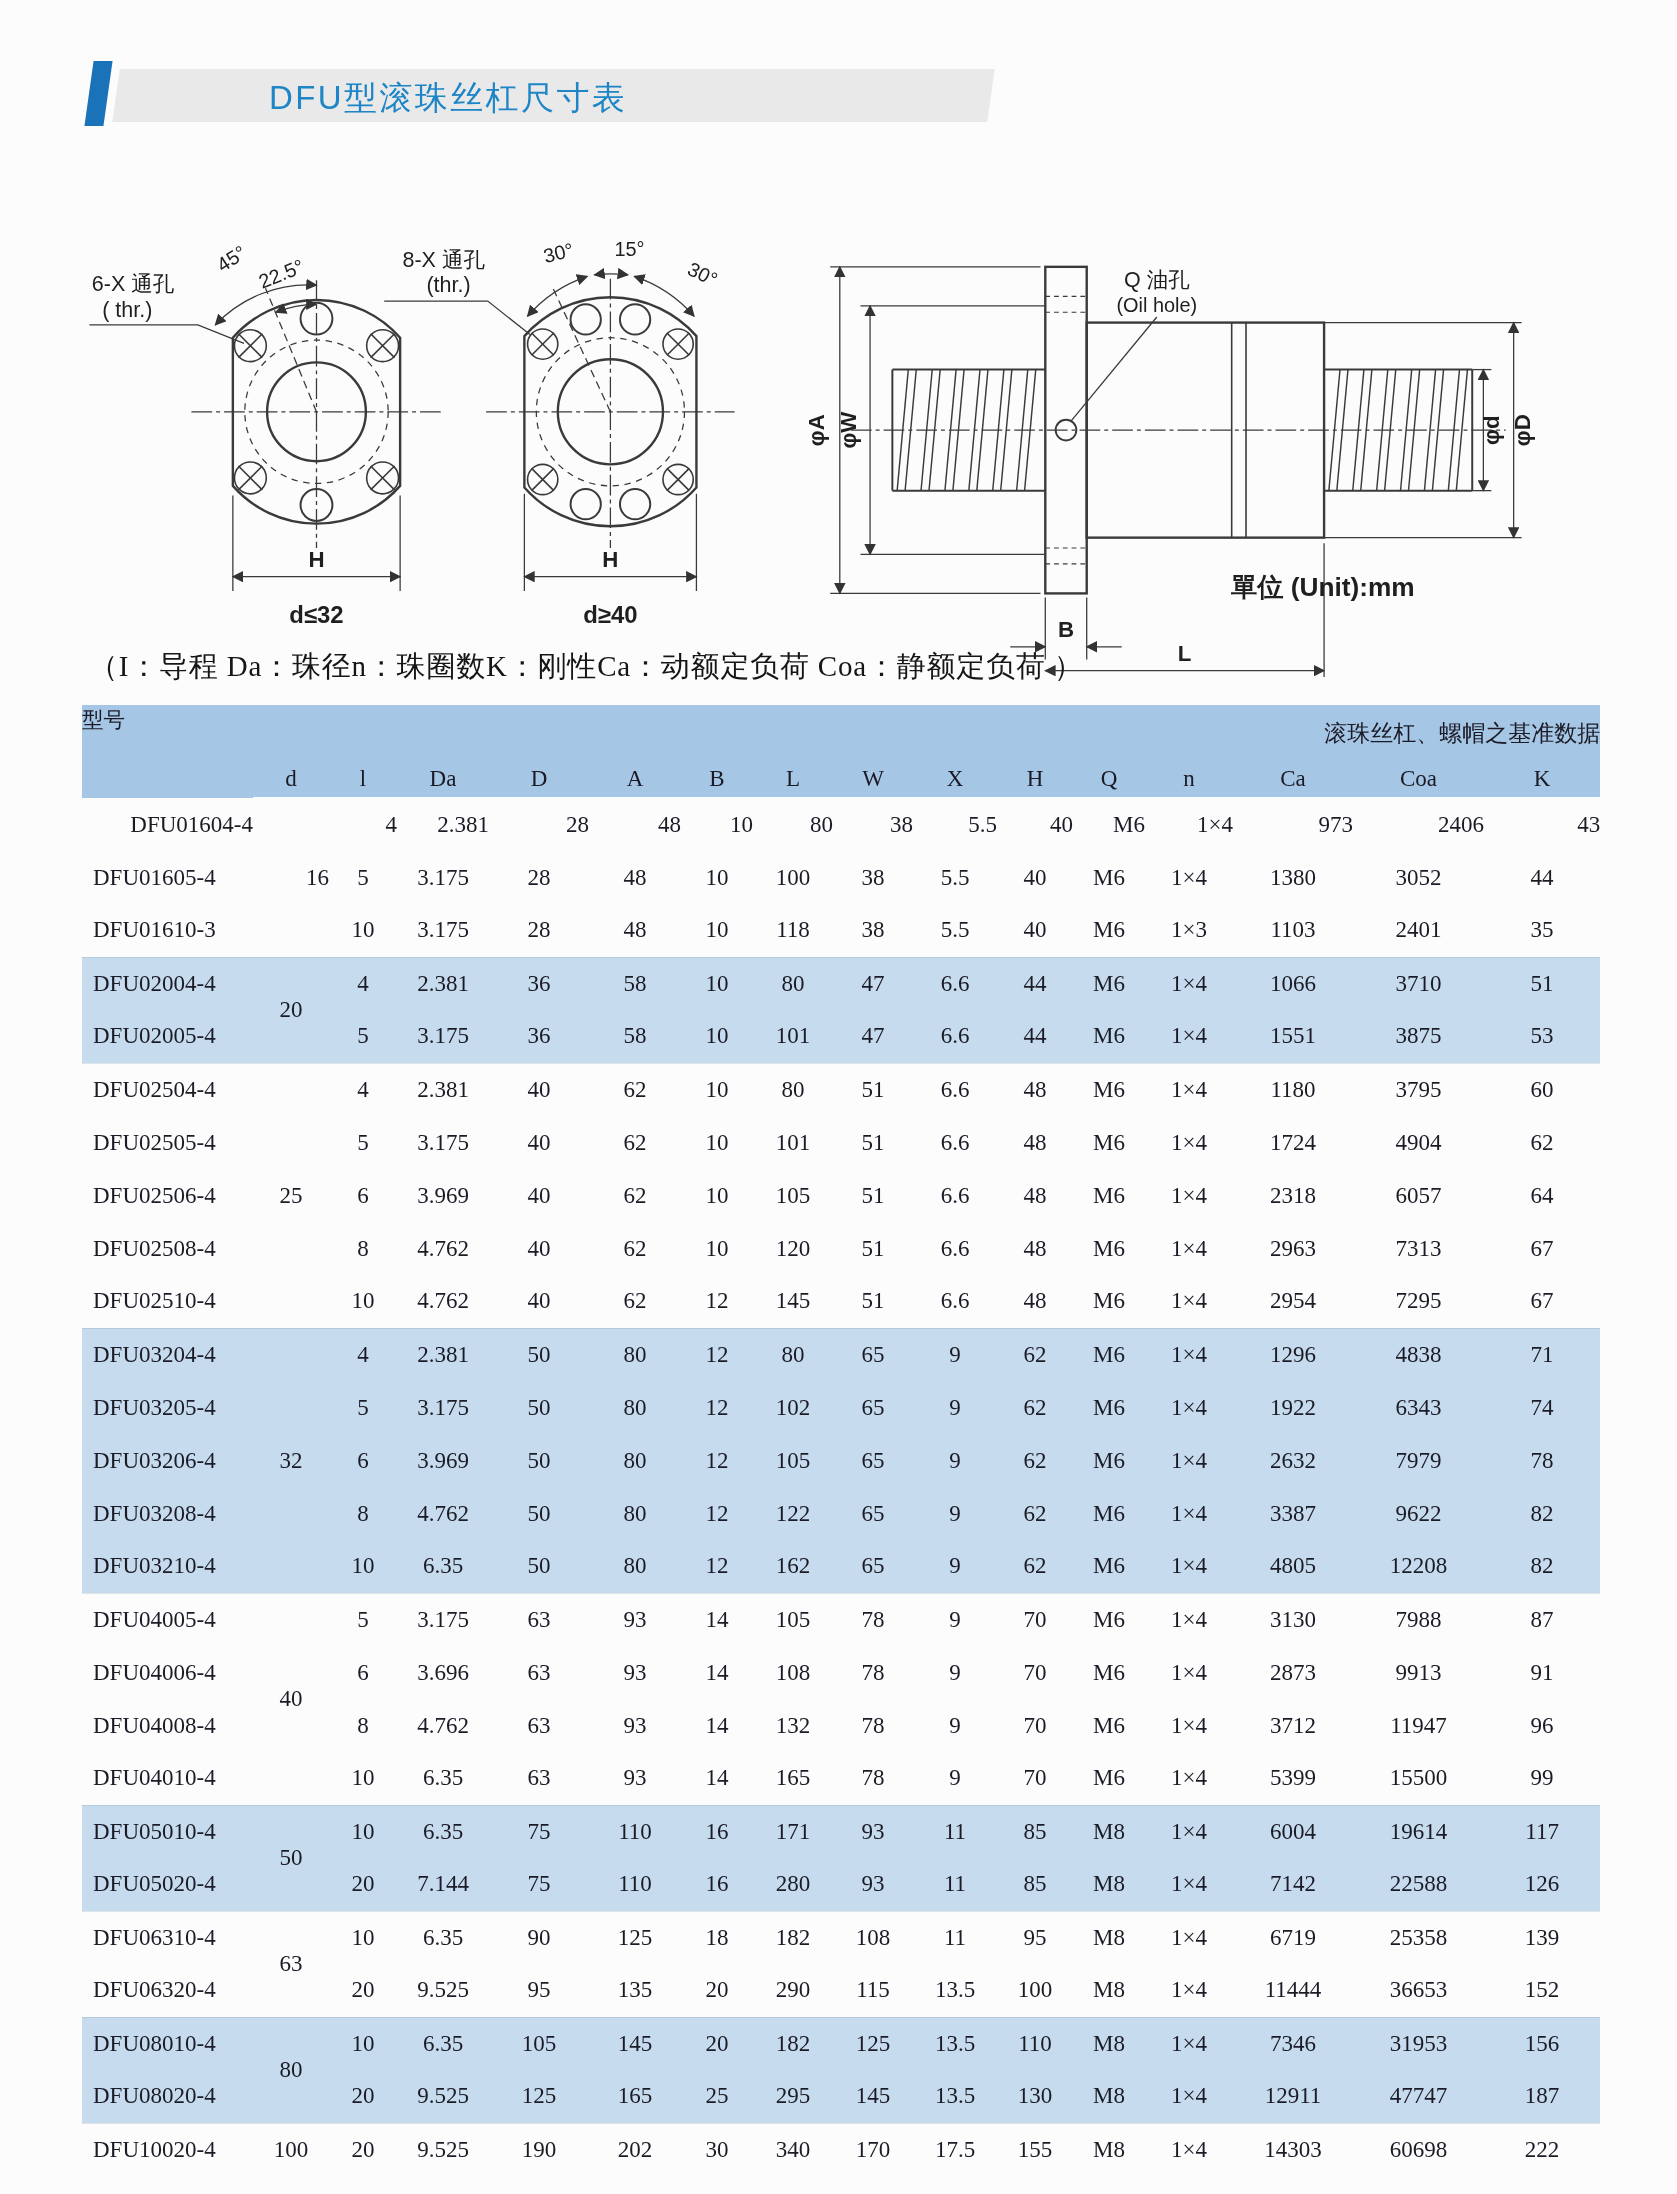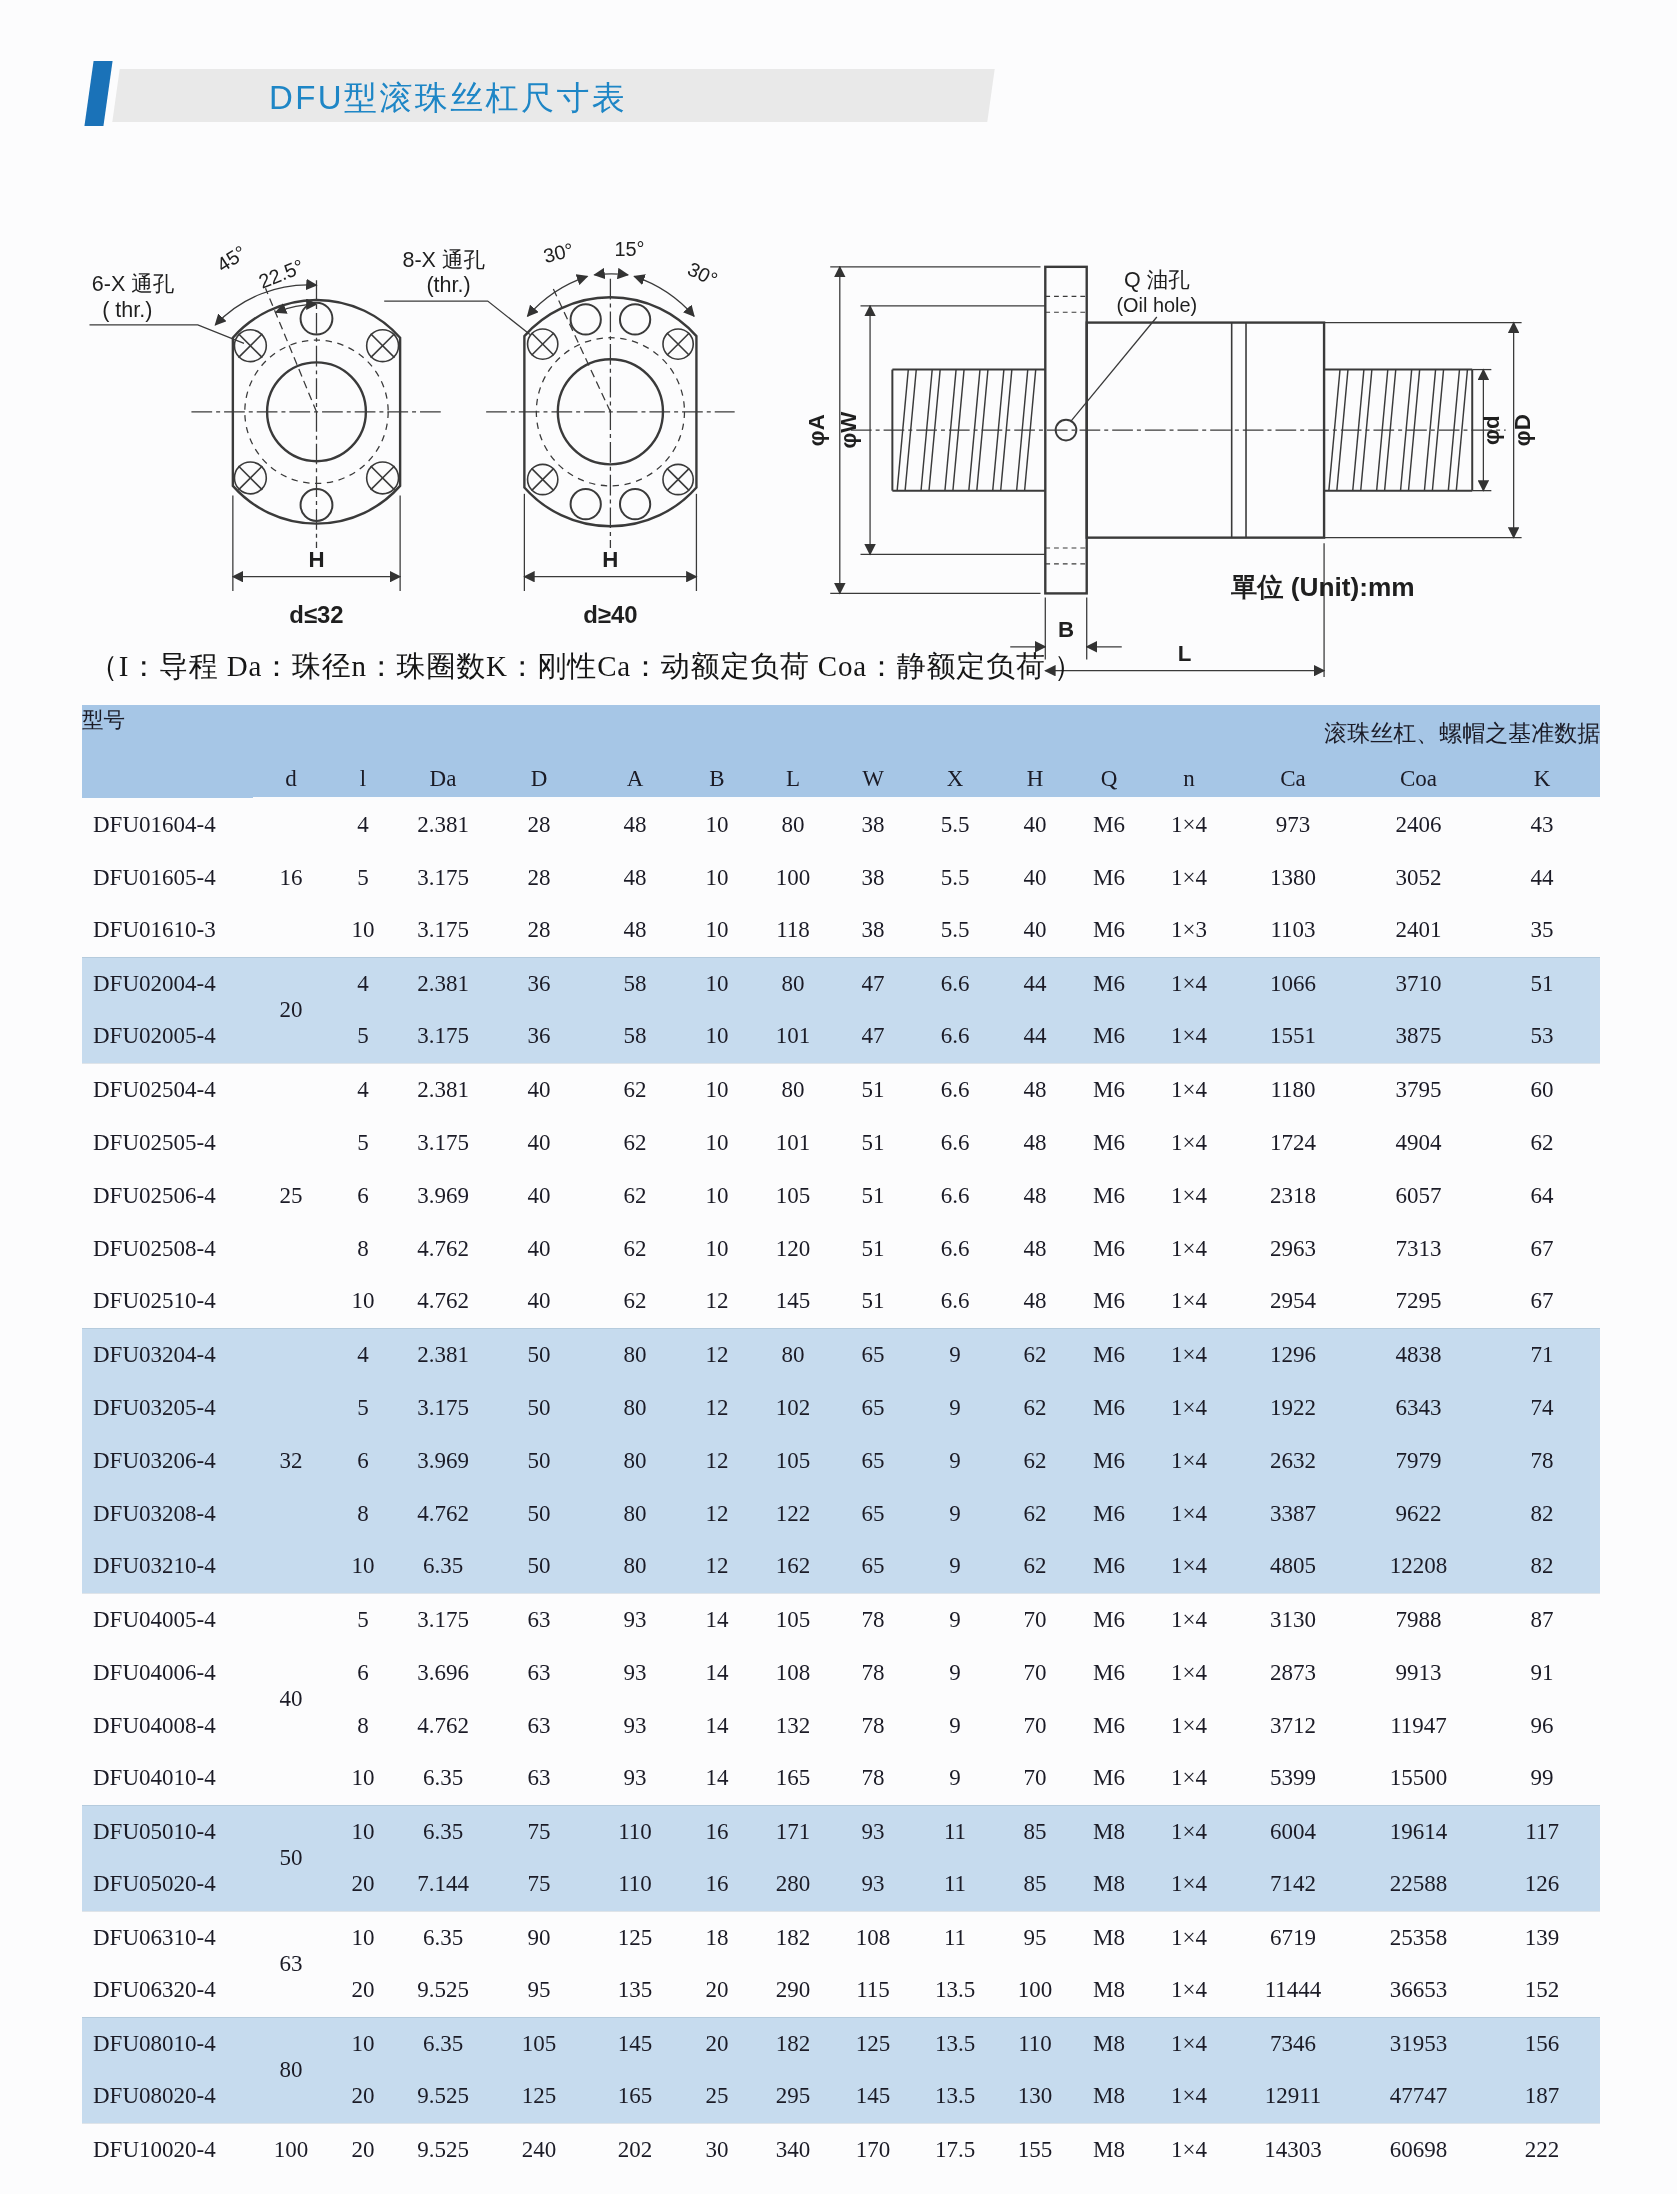--- a/index.html
+++ b/index.html
@@ -60,21 +60,21 @@
   tr.h1{height:56px;}
   tr.h2{height:37px;}
   th.model-h{text-align:left;vertical-align:top;padding:12.7px 0 0 68px;font-size:21.5px;margin-left:28px;}
   th.data-h{text-align:right;vertical-align:middle;font-size:23px;}
   tr.h2 th{vertical-align:middle;border-bottom:3.2px solid #fafbfd;font-size:23px;}
   tbody tr{height:53px;}
   tbody td{text-align:center;vertical-align:middle;}
   tbody td.model{text-align:left;padding-left:11px;}
   tbody tr.band td{background:#c6dbee;}
   tbody tr.gfirst td{border-top:1.6px solid rgba(125,145,165,.22);}
-  tbody tr:first-child td{border-top:none;}
+  tbody tr:first-child td{border-top:none;text-align:right;}
 </style>
 </head>
 <body>
 
 <div class="page">
 
   <div class="banner-accent"></div>
   <div class="banner-bg"></div>
   <h1 class="banner-title">DFU型滚珠丝杠尺寸表</h1>
 
@@ -734,21 +734,21 @@
           <td>1×4</td>
           <td>12911</td>
           <td>47747</td>
           <td>187</td>
         </tr>
         <tr class="gfirst">
           <td class="model">DFU10020-4</td>
           <td rowspan="1">100</td>
           <td>20</td>
           <td>9.525</td>
-          <td>240</td>
+          <td>190</td>
           <td>202</td>
           <td>30</td>
           <td>340</td>
           <td>170</td>
           <td>17.5</td>
           <td>155</td>
           <td>M8</td>
           <td>1×4</td>
           <td>14303</td>
           <td>60698</td>

